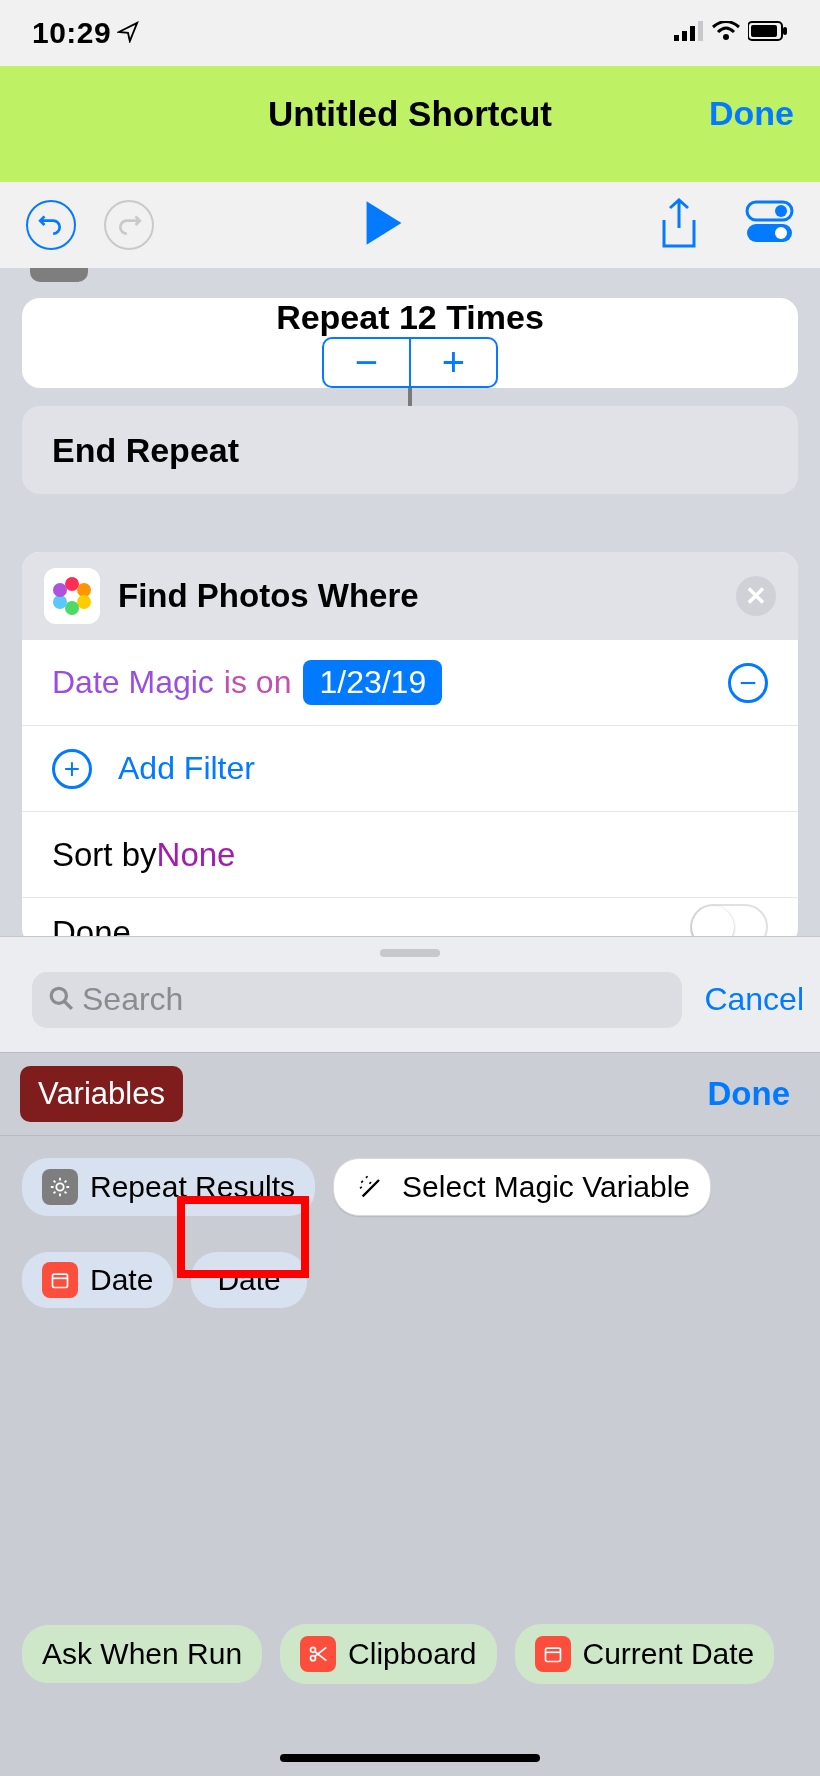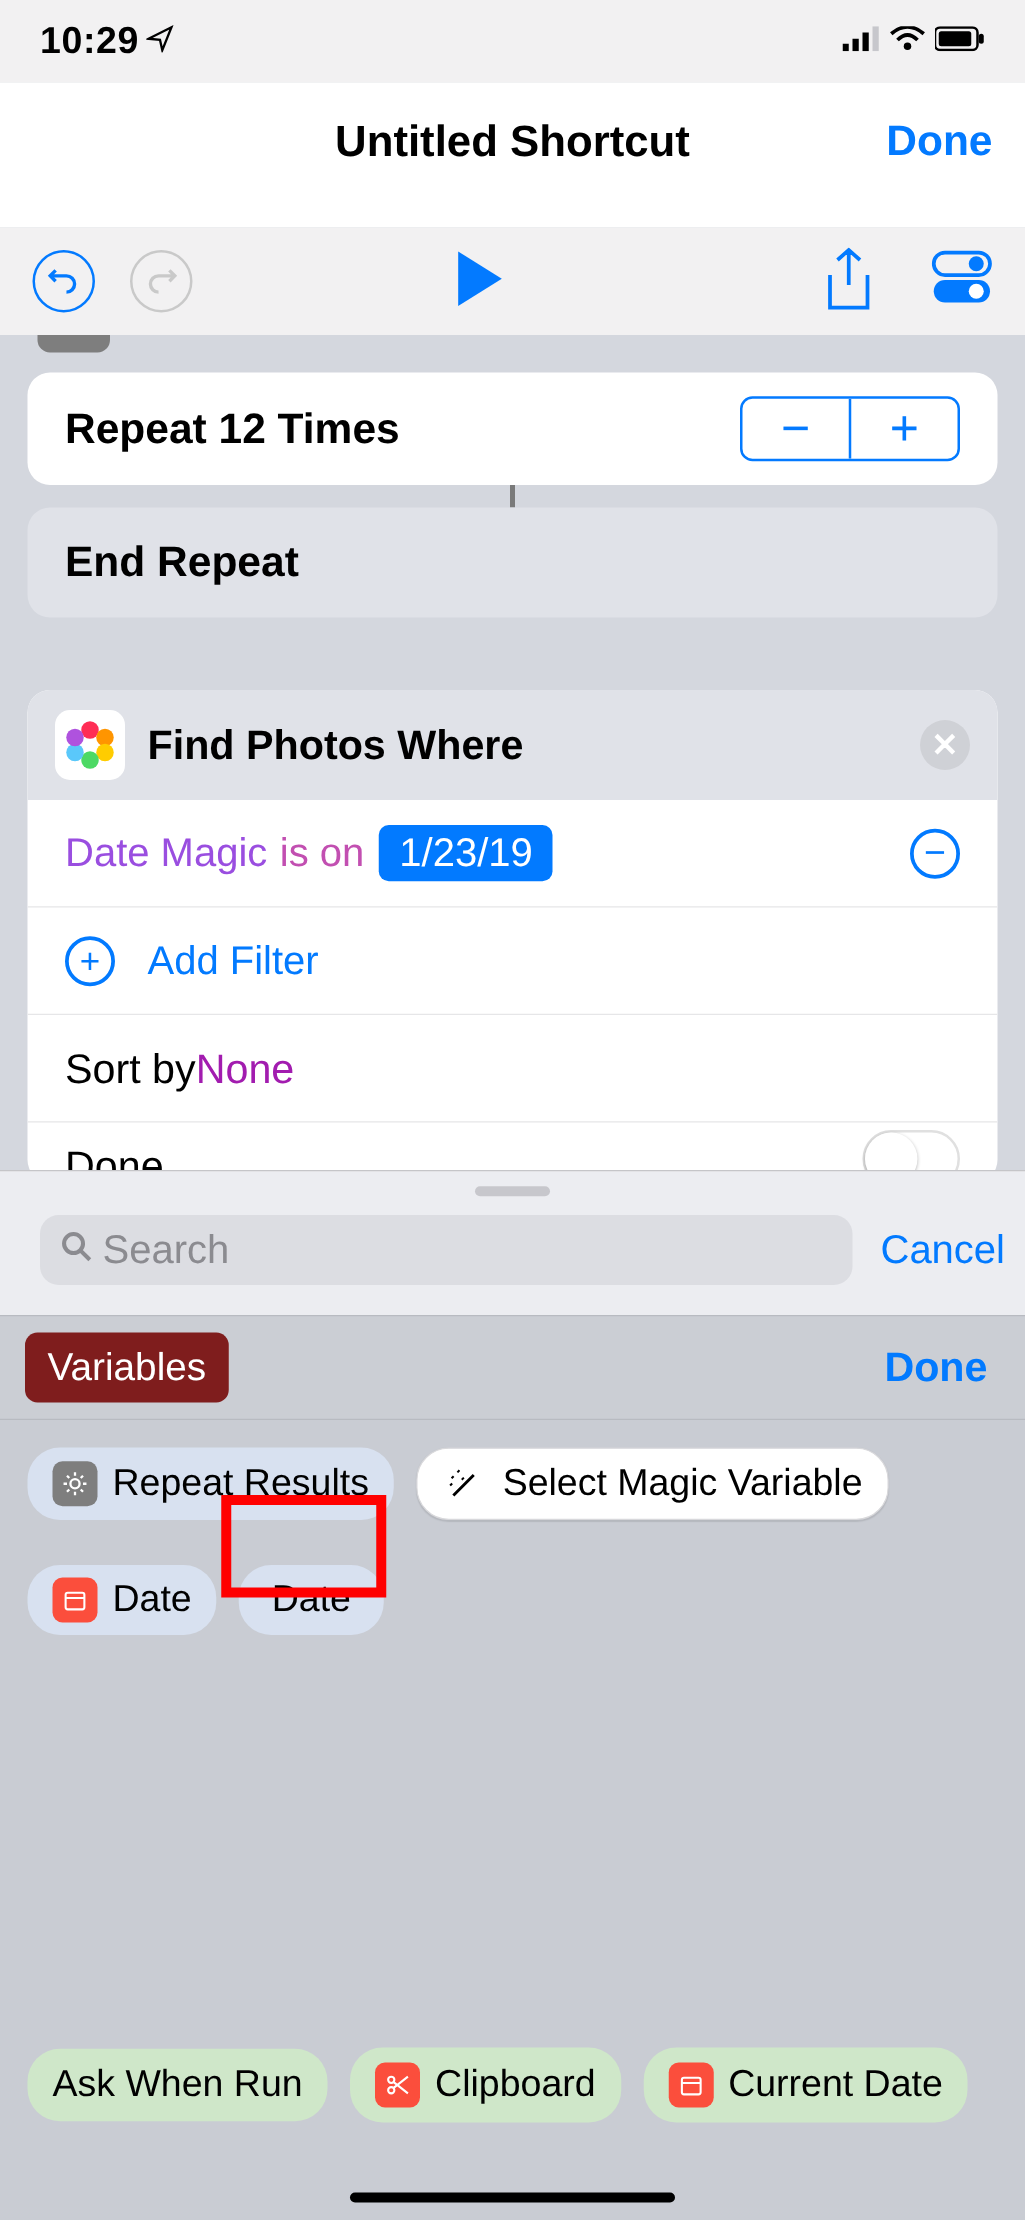--- a/index.html
+++ b/index.html
@@ -5,39 +5,39 @@
   * { box-sizing: border-box; margin: 0; padding: 0; font-family: -apple-system, "SF Pro Text", "Helvetica Neue", Arial, sans-serif; }
   html, body { width: 820px; height: 1776px; }
   body { background: #d3d6dd; position: relative; overflow: hidden; }
 
   
   .status-bar { position: absolute; top: 0; left: 0; right: 0; height: 66px; display: flex; align-items: center; justify-content: space-between; padding: 0 32px; background: #f2f1f2; }
   .status-time { font-size: 30px; font-weight: 600; letter-spacing: 0.5px; display:flex; align-items:center; gap:6px;}
   .status-right { display: flex; align-items: center; gap: 8px; }
 
   
-  .header { position: absolute; top: 66px; left: 0; right: 0; height: 116px; background: #ffffff; }
+  .header { position: absolute; top: 66px; left: 0; right: 0; height: 116px; background: #bef264; }
   .header-title { position:absolute; left:0; right:0; text-align:center; top:28px; font-size: 35px; font-weight: 700; color:#000; }
   .header-done { position:absolute; right:26px; top:28px; font-size: 34px; font-weight:600; color:#037aff; }
 
   
   .action-row { position:absolute; top: 182px; left:0; right:0; height:86px; background:#f2f1f2; display:flex; align-items:center; padding:0 26px; }
   .circle-btn { width:50px; height:50px; border-radius:25px; border:2px solid #037aff; display:flex; align-items:center; justify-content:center; margin-right:28px; }
   .circle-btn.disabled { border-color:#c9c9c9; }
   .play { color:#037aff; margin-left:180px;}
   .play svg { width:44px; height:48px; }
   .share-icon, .settings-toggle { margin-left:auto; }
   .share-icon { width:42px; height:52px; position:absolute; right:120px; top:16px; }
   .settings-toggle { width:49px; height:44px; border-radius:12px; position:absolute; right:26px; top:18px; }
 
   
   .content { position:absolute; top:268px; left:0; right:0; bottom:840px; overflow:hidden; background:#d4d7de; }
   .gear-stub { position:absolute; top:0; left:30px; width:58px; height:14px; background:#7e7e7e; border-radius:0 0 10px 10px; }
 
-  .repeat-card { position:absolute; top:30px; left:0; right:0; height:90px; display:flex; align-items:center; padding:0 30px; background:#fff; border-radius:18px; margin:0 22px; justify-content:space-between;}
+  .repeat-card { position:absolute; top:30px; left:0; right:0; height:90px; display:flex; align-items:center; padding:0 30px; background:#fff; border-radius:18px; margin:0 22px; justify-content:space-between;flex-direction:column;}
   .repeat-card .label { font-size:34px; font-weight:700; color:#000;}
   .stepper { display:flex; width:176px; height:52px; border:2px solid #037aff; border-radius:10px; overflow:hidden;}
   .stepper .minus,.stepper .plus { flex:1; display:flex; align-items:center; justify-content:center; color:#037aff; font-size:40px;}
   .stepper .minus { border-right:2px solid #037aff; }
 
   .connector { position:absolute; top:120px; left:50%; width:4px; height:18px; background:#7a7a7a; transform:translateX(-2px); }
 
   .endrepeat-card { position:absolute; top:138px; left:0; right:0; height:88px; background:#e0e2e8; border-radius:18px; margin:0 22px; display:flex; align-items:center; padding:0 30px; }
   .endrepeat-card .label { font-size:34px; font-weight:700; color:#000; }
 
@@ -78,21 +78,21 @@
   .vars-body { position:absolute; top:200px; left:0; right:0; height:380px; padding:22px; display:flex; flex-wrap:wrap; gap:18px; align-content:flex-start;}
   .pill { display:flex; align-items:center; border-radius:26px; padding:10px 20px; font-size:30px; }
   .pill.white { background:#fff; border:1px solid #d8d8db; box-shadow:0 1px 1px rgba(0,0,0,0.1);}
   .pill.blue { background:#d8e1f0; }
   .pill .ic { width:36px; height:36px; border-radius:8px; display:flex; align-items:center; justify-content:center; margin-right:12px; }
   .pill .ic.red { background:#fb4e3c; color:#fff; font-size:20px;}
   .pill .ic.wand { color:#000;}
   .pill .ic.gray { background:#7e7e7e; color:#fff;}
   .highlight-box { position:absolute; top:260px; left:177px; width:132px; height:82px; border:8px solid #ff0000; z-index:5; }
 
-  .suggestions { position:absolute; bottom:64px; left:0; right:0; height:88px; display:flex; align-items:center; gap:18px; padding:0 22px; overflow:hidden;}
+  .suggestions { position:absolute; bottom:78px; left:0; right:0; height:88px; display:flex; align-items:center; gap:18px; padding:0 22px; overflow:hidden;}
   .sugg { display:flex; align-items:center; border-radius:26px; padding:12px 20px; font-size:30px; background:#cfe7c9; white-space:nowrap;}
   .sugg .ic { width:36px; height:36px; border-radius:8px; background:#fb4e3c; color:#fff; display:flex; align-items:center; justify-content:center; margin-right:12px; font-size:20px;}
 
   .home-bar { position:absolute; bottom:14px; left:50%; transform:translateX(-50%); width:260px; height:8px; background:#000; border-radius:4px;}
 </style>
 </head>
 <body>
 
 <div class="status-bar">
   <div class="status-time">

